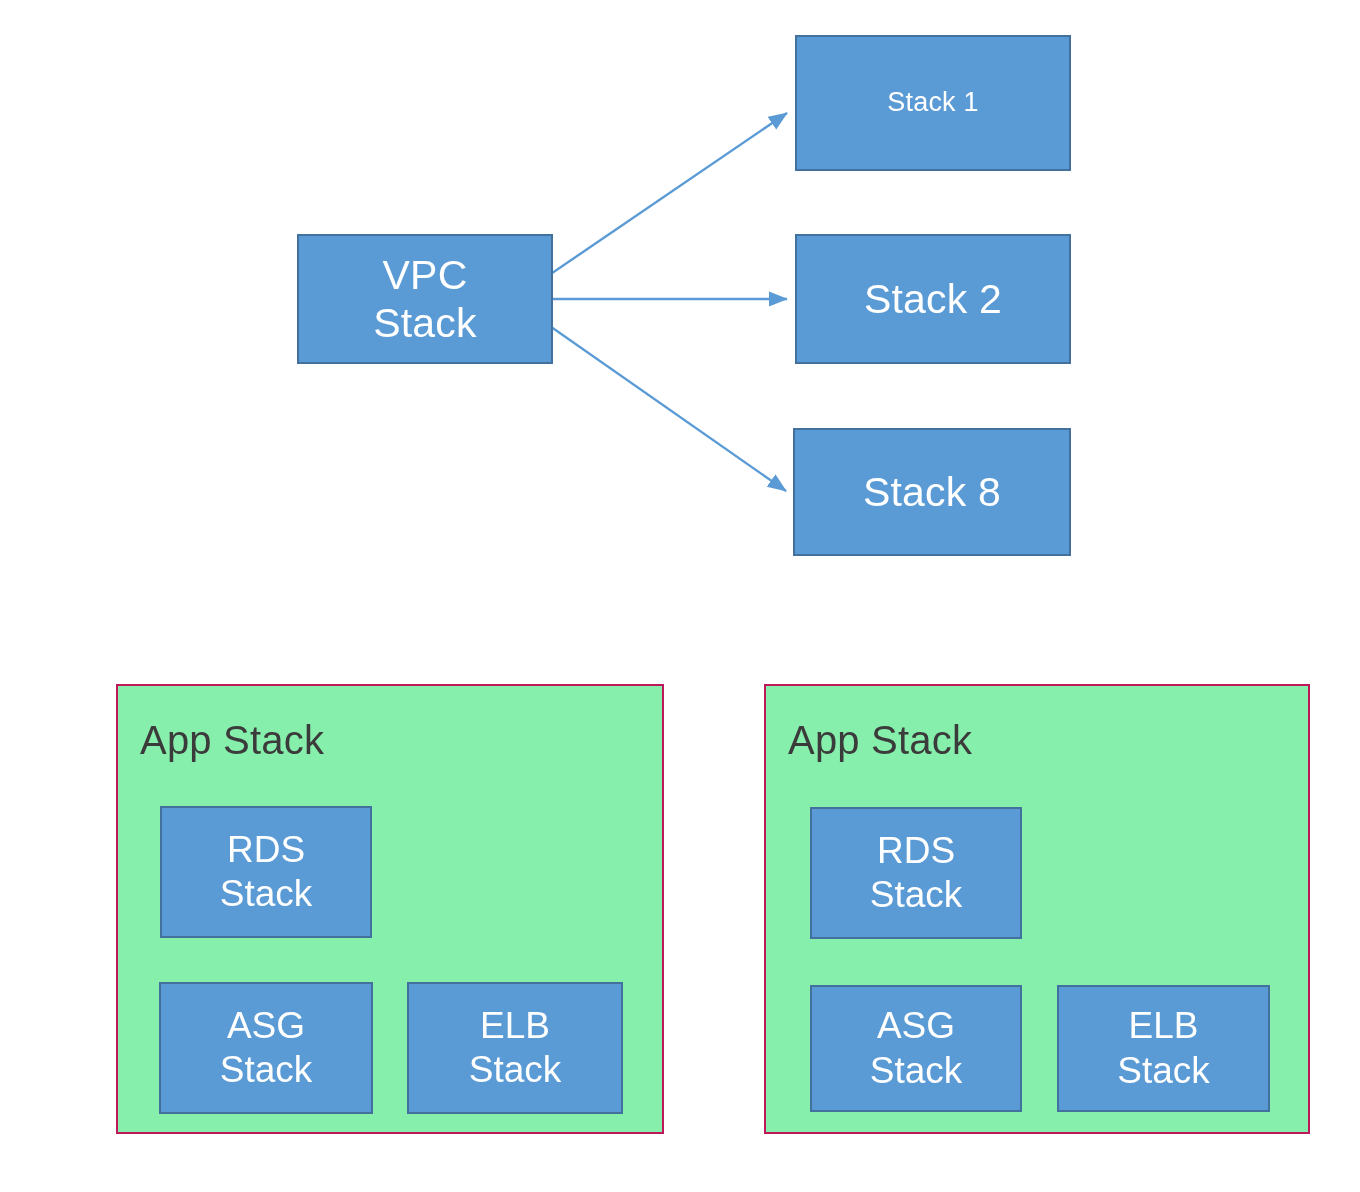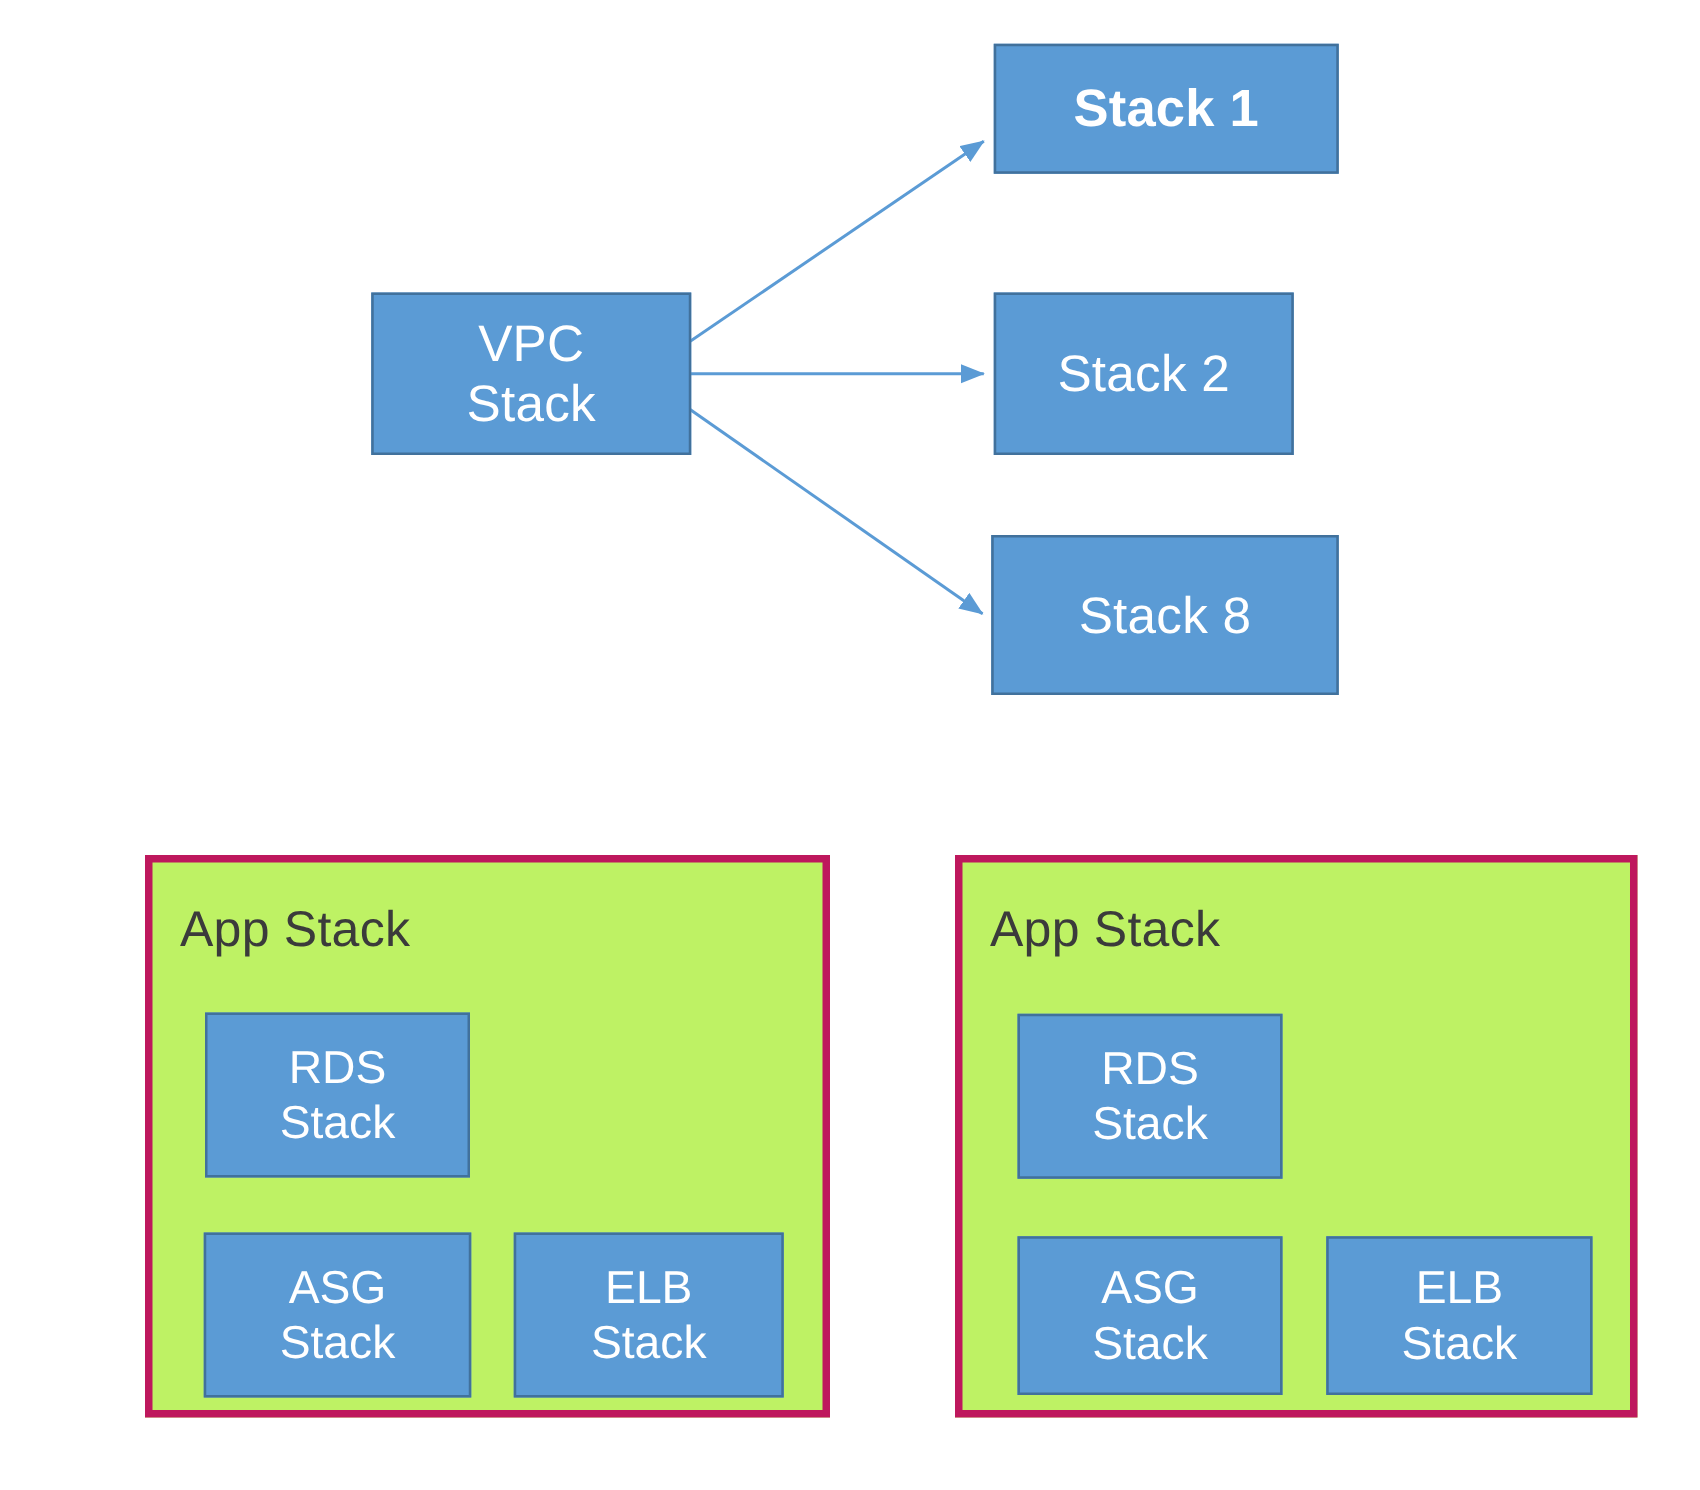--- a/index.html
+++ b/index.html
@@ -38,30 +38,30 @@
     font-weight: 400;
     letter-spacing: 0.2px;
     white-space: pre;
   }
   .node .line {
     display: block;
   }
 
   
   #node-vpc   { left: 297px; top: 234px; width: 256px; height: 130px; font-size: 41px; }
-  #node-s1    { left: 795px; top: 35px;  width: 276px; height: 104px; font-size: 42px; font-weight: bold; }
-  #node-s2    { left: 795px; top: 234px; width: 240px; height: 130px; font-size: 41px; }
+  #node-s1    { left: 795px; top: 35px;  width: 276px; height: 136px; font-size: 27px; }
+  #node-s2    { left: 795px; top: 234px; width: 276px; height: 130px; font-size: 41px; }
   #node-s3    { left: 793px; top: 428px; width: 278px; height: 128px; font-size: 41px; }
 
   
   .group {
     position: absolute;
     box-sizing: border-box;
-    background: #bef264;
-    border: 6px solid #be185d;
+    background: #86efac;
+    border: 2px solid #be185d;
   }
   #group-left  { left: 116px; top: 684px; width: 548px; height: 450px; }
   #group-right { left: 764px; top: 684px; width: 546px; height: 450px; }
 
   .group-title {
     position: absolute;
     left: 22px;
     top: 32px;
     font-size: 40px;
     color: #3B3B3B;

